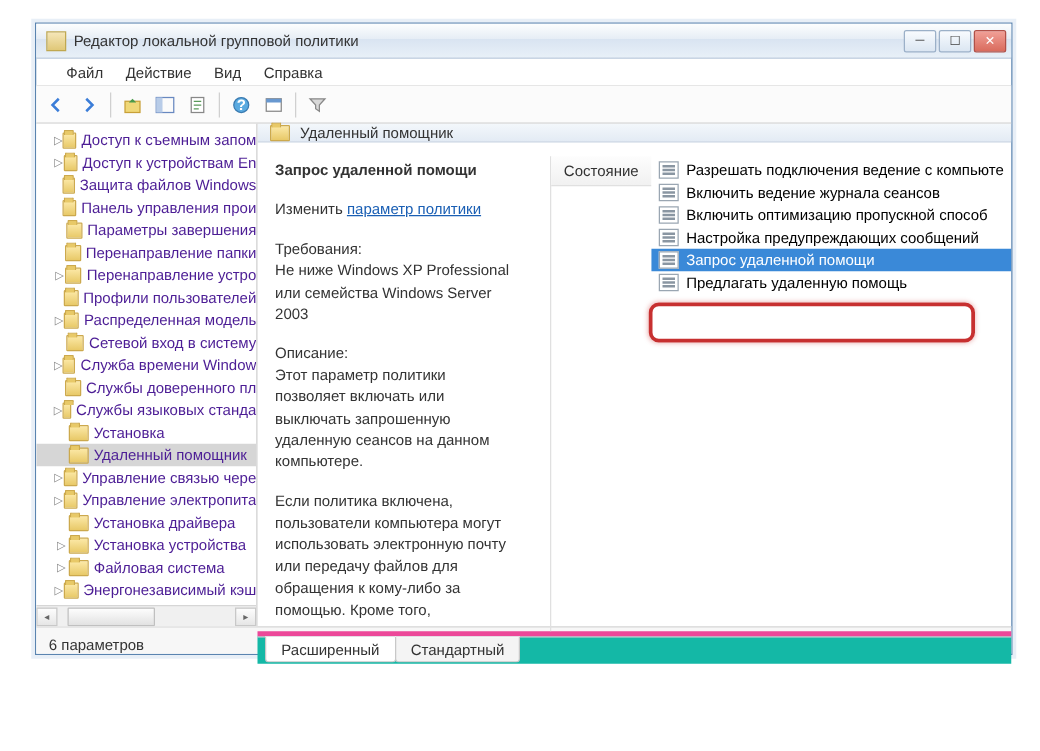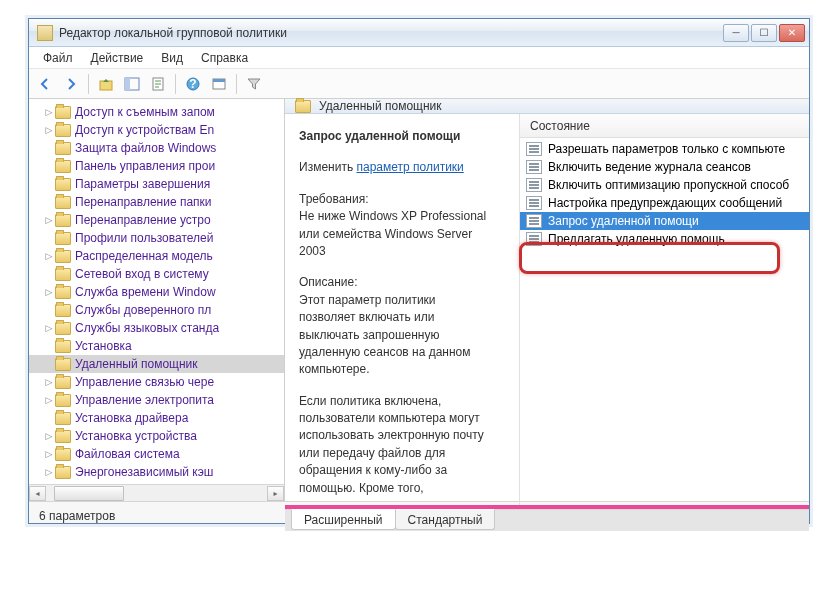--- a/index.html
+++ b/index.html
@@ -4,21 +4,21 @@
 <style>
 * { margin:0; padding:0; box-sizing:border-box; font-family:"Segoe UI",Tahoma,sans-serif; font-size:12px; }
 body { background:#fff; width:832px; height:601px; overflow:hidden; }
 .window { position:absolute; left:28px; top:18px; width:782px; height:506px; background:#fff; border:1px solid #5a84b0; box-shadow:0 0 0 3px rgba(100,150,200,.15); }
 .titlebar { height:28px; background:linear-gradient(#fdfefe,#e6edf5 45%,#d9e4f1 46%,#e8f0f8); border-bottom:1px solid #b8c8db; display:flex; align-items:center; padding:0 4px 0 8px; }
 .titlebar .ticon { width:16px; height:16px; margin-right:6px; background:linear-gradient(#f5e6b8,#e0c878); border:1px solid #c0a850; }
 .titlebar .ttxt { flex:1; color:#333; }
 .winbtns { display:flex; gap:2px; }
 .winbtn { width:26px; height:18px; border:1px solid #9bb0c8; background:linear-gradient(#f8fbfe,#dbe6f2); border-radius:2px; display:flex; align-items:center; justify-content:center; font-size:10px; color:#444; }
 .winbtn.close { background:linear-gradient(#f1a097,#d96b5d); border-color:#b05048; color:#fff; }
-.menubar { height:22px; display:flex; align-items:center; padding:0 6px; gap:2px; border-bottom:1px solid #e6e6e6; }
+.menubar { height:22px; display:flex; align-items:center; padding:0 16px; gap:2px; border-bottom:1px solid #e6e6e6; }
 .menubar span { padding:2px 8px; color:#333; }
 .toolbar { height:30px; display:flex; align-items:center; padding:0 4px; gap:2px; border-bottom:1px solid #d0d0d0; background:#fbfbfb; }
 .tbtn { width:24px; height:24px; display:flex; align-items:center; justify-content:center; border-radius:2px; }
 .tsep { width:1px; height:20px; background:#d0d0d0; margin:0 3px; }
 .body { display:flex; height:calc(100% - 28px - 22px - 30px - 22px); }
 .tree { width:256px; border-right:1px solid #d0d0d0; overflow:hidden; position:relative; background:#fff; }
 .tree-inner { padding:4px 0 0 0; }
 .trow { display:flex; align-items:center; height:18px; padding-left:14px; white-space:nowrap; overflow:hidden; }
 .trow.sel { background:#d6d6d6; }
 .exp { width:12px; color:#888; font-size:9px; text-align:center; }
@@ -32,30 +32,30 @@
 .right { flex:1; display:flex; flex-direction:column; }
 .rheader { height:28px; background:linear-gradient(#f3f7fb,#e3ebf4); border-bottom:1px solid #c8d4e2; display:flex; align-items:center; padding:0 10px; }
 .rheader .fld { margin-right:8px; }
 .rheader .lbl { color:#333; font-size:12px; }
 .rbody { flex:1; display:flex; border-bottom:4px solid #ec4899; position:relative;gap:20px; }
 .desc { width:214px; padding:14px 12px 8px 14px; color:#333; line-height:1.45; overflow:hidden; }
 .desc .h { font-weight:bold; margin-bottom:14px; }
 .desc .ln { margin-bottom:2px; }
 .desc a { color:#1a5fb4; text-decoration:underline;margin-top:10px; }
 .desc .sect { margin-top:14px; }
-.list { flex:1; border-left:1px solid #e0e0e0; display:flex; flex-direction:column; position:relative; }
+.list { flex:1; border-left:1px solid #e0e0e0; display:flex; position:relative;margin-top:11px; }
 .lhdr { height:24px; display:flex; align-items:center; padding:0 10px; border-bottom:1px solid #e0e0e0; background:linear-gradient(#fdfdfd,#f1f1f1); color:#333; }
 .litems { flex:1; padding:2px 0; overflow:hidden; }
 .lrow { display:flex; align-items:center; height:18px; padding:0 6px; white-space:nowrap; }
 .lrow.selected { background:#3a89d8; color:#fff; }
 .licon { width:16px; height:14px; margin-right:6px; background:#fff; border:1px solid #9aa6b2; position:relative; flex-shrink:0; }
 .licon:after { content:""; position:absolute; left:2px; top:2px; right:2px; height:2px; background:#8a96a2; box-shadow:0 3px 0 #8a96a2,0 6px 0 #8a96a2; }
 .lrow.selected .licon { background:#fff; }
 .callout { position:absolute; left:519px; top:242px; width:261px; height:32px; border:3px solid #c73030; border-radius:8px; pointer-events:none; box-shadow:0 0 4px rgba(199,48,48,.4); }
-.tabs { height:24px; display:flex; align-items:flex-end; padding-left:6px; background:#e5e5e5; border-top:1px solid #d8d8d8;}
+.tabs { height:24px; display:flex; align-items:flex-end; padding-left:6px; background:#14b8a6; border-top:1px solid #d8d8d8;}
 .tab { padding:3px 12px 2px; border:1px solid #c8c8c8; border-top-color:#fff; background:#fff; margin-right:-1px; border-radius:0 0 3px 3px; color:#333; position:relative; top:-1px;}
 .tab.inactive { background:#f4f4f4; }
 .status { height:22px; display:flex; align-items:flex-end; padding:0 10px; color:#333; border-top:1px solid #d6d6d6; background:#f7f7f7;}
 svg { display:block; }
 </style>
 </head>
 <body>
 
 <div class="window">
   <div class="titlebar">
@@ -266,21 +266,21 @@
           </div>
           <div class="sect">
             <div>Если политика включена, пользователи компьютера могут использовать электронную почту или передачу файлов для обращения к кому-либо за помощью. Кроме того,</div>
           </div>
         </div>
         <div class="list">
           <div class="lhdr">Состояние</div>
           <div class="litems" id="list-items">
               <div class="lrow">
                 <span class="licon"></span>
-                <span>Разрешать параметров только с компьюте</span>
+                <span>Разрешать подключения ведение с компьюте</span>
               </div>
               <div class="lrow">
                 <span class="licon"></span>
                 <span>Включить ведение журнала сеансов</span>
               </div>
               <div class="lrow">
                 <span class="licon"></span>
                 <span>Включить оптимизацию пропускной способ</span>
               </div>
               <div class="lrow">

